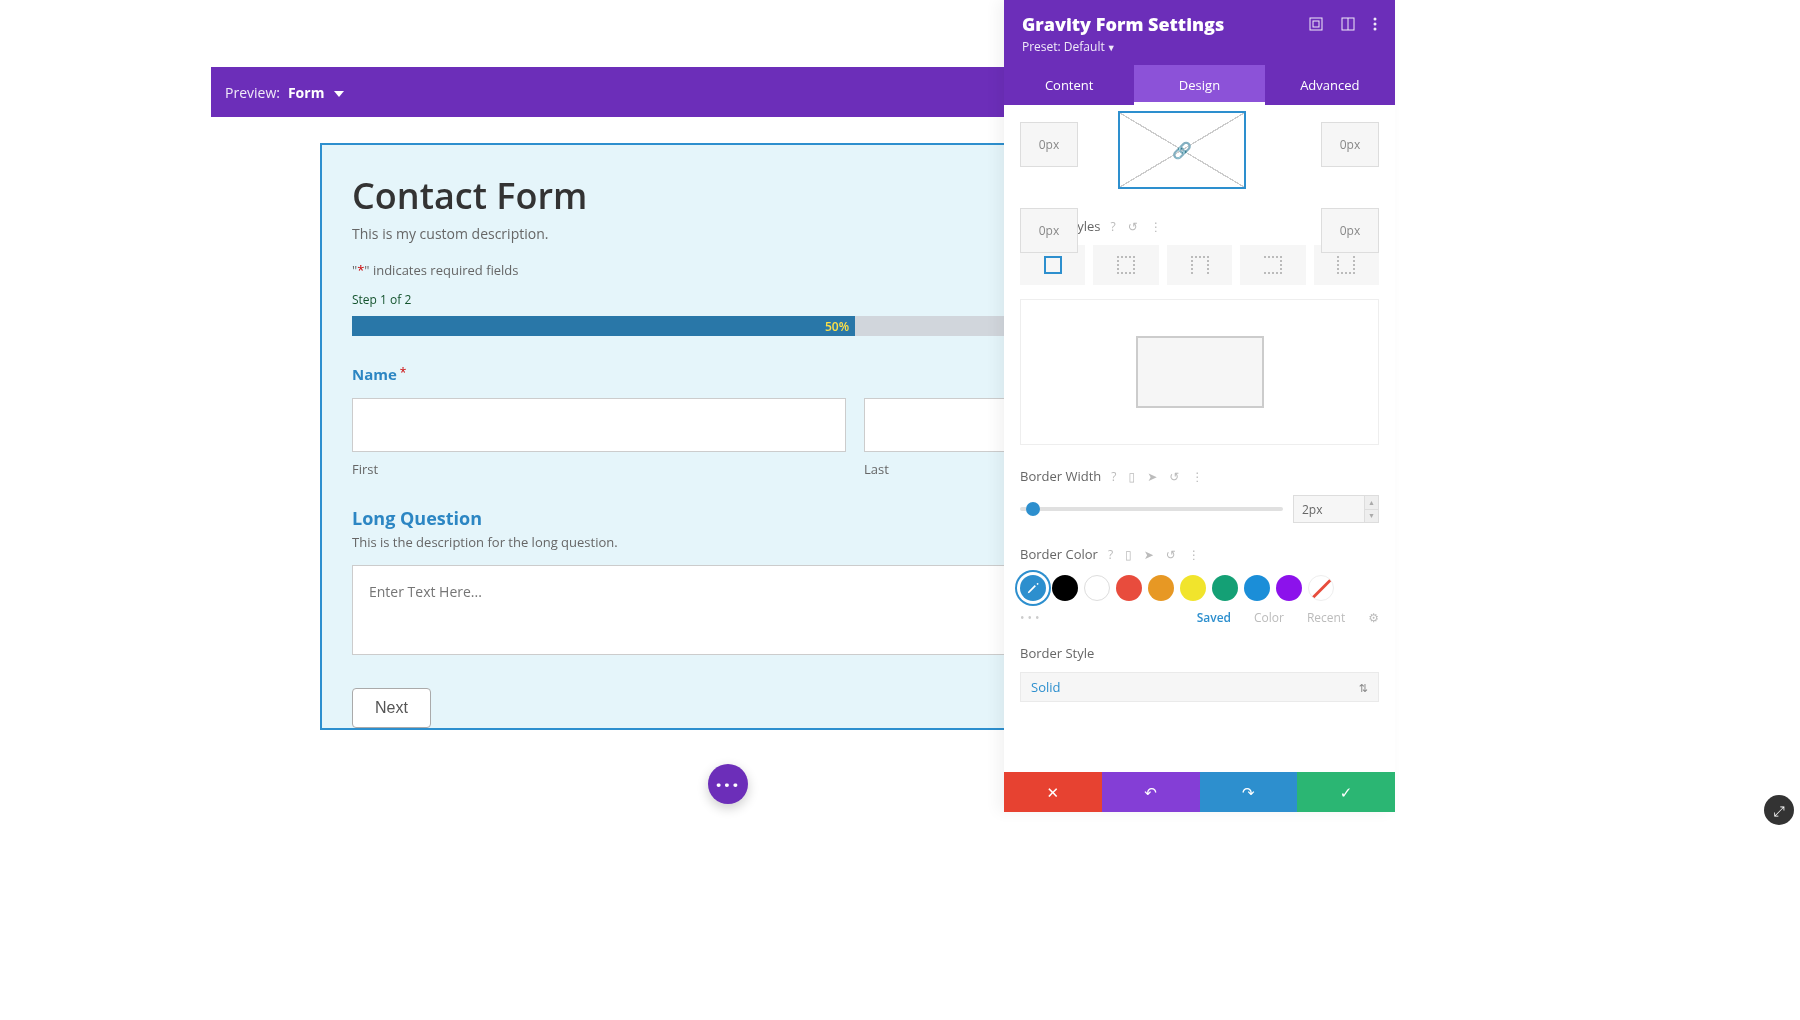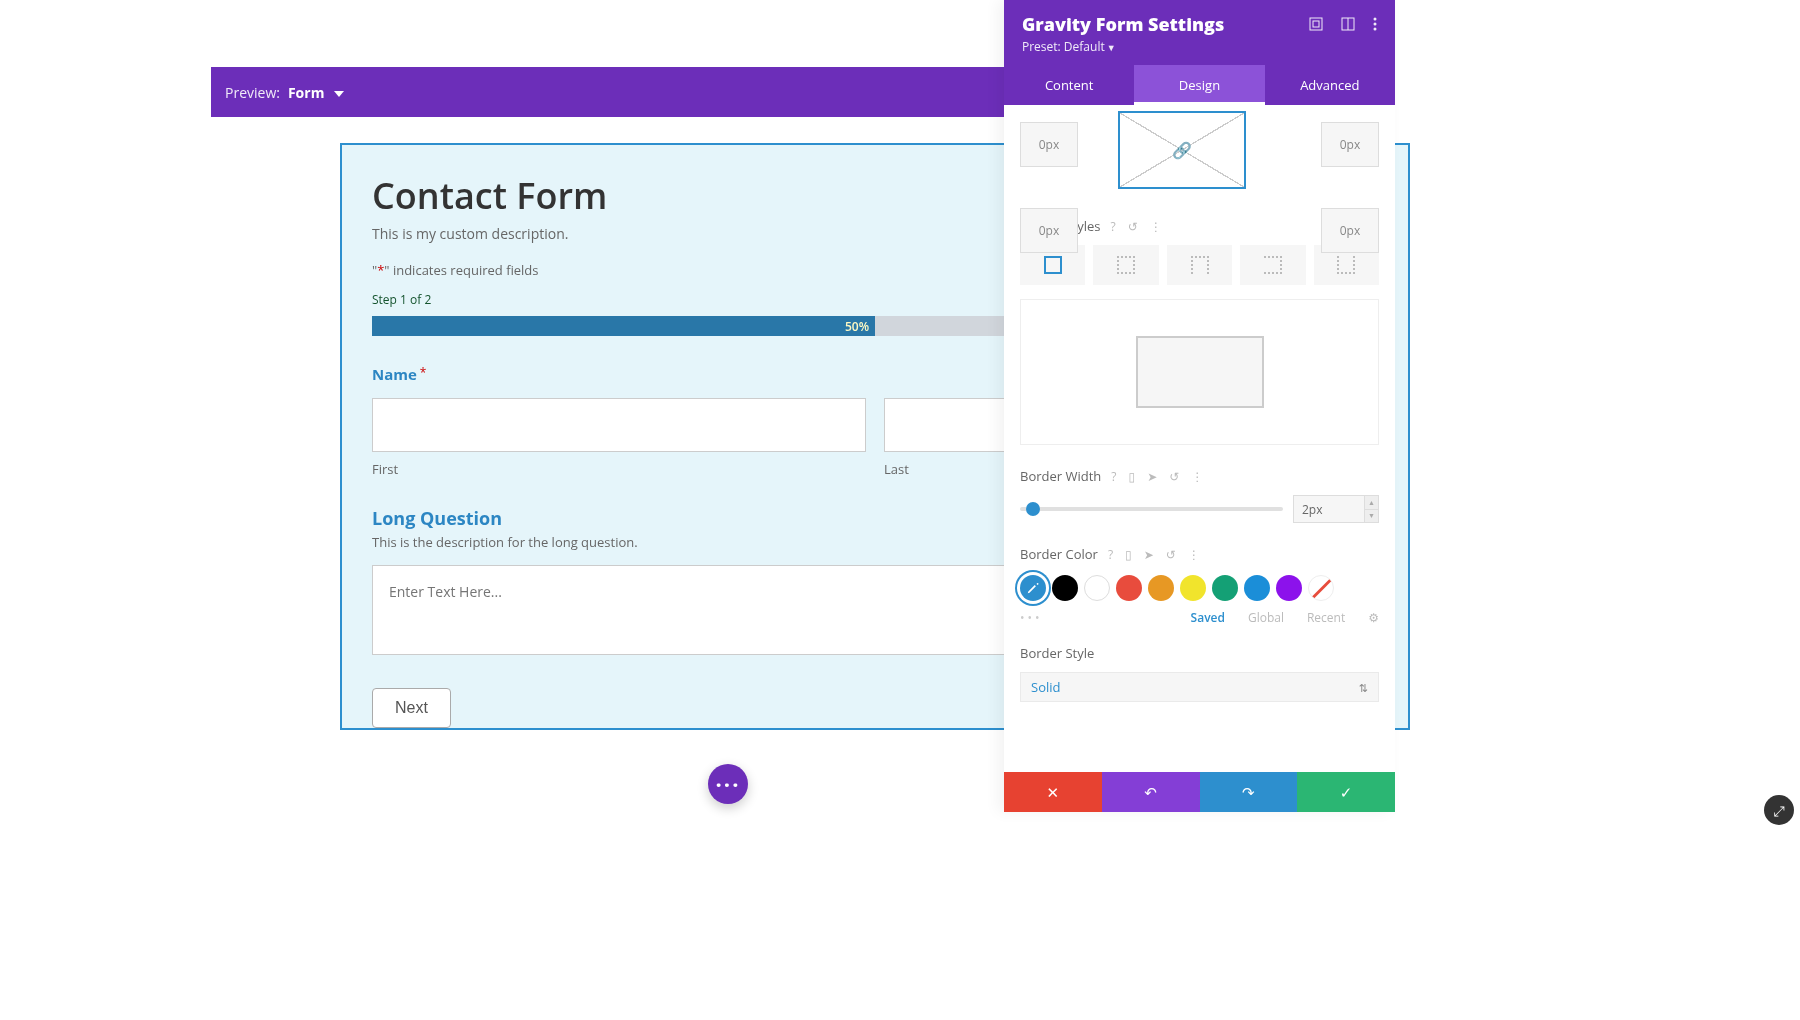--- a/index.html
+++ b/index.html
@@ -5,28 +5,28 @@
 * { box-sizing: border-box; margin: 0; padding: 0; }
 body { font-family: "Open Sans", -apple-system, BlinkMacSystemFont, Segoe UI, sans-serif; background: #fff; width: 1800px; height: 1020px; overflow: hidden; }
 
 
 .preview-bar { position: absolute; left: 211px; top: 67px; right: 405px; height: 50px; background: #6c2eb9; display: flex; align-items: center; padding: 0 14px 0 14px; color: #fff; }
 .preview-label { font-size: 14px; opacity: .9; margin-right: 8px; }
 .preview-form { font-weight: 700; font-size: 14px; }
 .preview-arrow { width: 0; height: 0; border-left: 5px solid transparent; border-right: 5px solid transparent; border-top: 6px solid #fff; display: inline-block; margin-left: 6px; vertical-align: middle; }
 
 
-.form-card { position: absolute; left: 340px; top: 143px; width: 1070px; height: 587px; background: #e5f5fa; border: 2px solid #2d8fce; padding: 26px 30px; }
+.form-card { position: absolute; left: 320px; top: 143px; width: 1070px; height: 587px; background: #e5f5fa; border: 2px solid #2d8fce; padding: 26px 30px; }
 .form-title { font-size: 36px; font-weight: 600; color: #333; }
 .form-desc { margin-top: 4px; font-size: 14px; color: #666; }
 .req-note { margin-top: 18px; font-size: 13px; color: #666; }
 .req-note .ast { color: #c00; }
 .step-text { margin-top: 12px; font-size: 12px; color: #14532d; }
 .progress { margin-top: 8px; height: 20px; background: #d1d6dc; position: relative; }
-.progress-bar { height: 100%; width: 50%; background: #2977a8; display: flex; align-items: center; justify-content: flex-end; color: #fef9c3; font-size: 12px; font-weight: 600; padding-right: 6px; }
+.progress-bar { height: 100%; width: 50%; background: #2977a8; display: flex; align-items: center; justify-content: flex-end; color: #fde047; font-size: 12px; font-weight: 600; padding-right: 6px; }
 .field-label { margin-top: 28px; font-weight: 700; color: #2c86c3; font-size: 15px; }
 .field-label .ast { color: #c00; font-weight: 400; font-size: 12px; vertical-align: top; margin-left: 3px; }
 .name-row { display: flex; gap: 18px; margin-top: 14px; }
 .name-row .col { flex: 1; }
 .text-input { width: 100%; height: 54px; border: 1px solid #ccc; background: #fff; }
 .sub-label { font-size: 13px; color: #666; margin-top: 8px; }
 .long-q-label { margin-top: 28px; font-weight: 700; color: #2c86c3; font-size: 18px; }
 .long-q-desc { font-size: 13px; color: #666; margin-top: 3px; }
 .textarea { margin-top: 14px; width: 100%; height: 90px; border: 1px solid #ccc; background: #fff; padding: 16px; font-size: 14px; color: #777; resize: none; font-family: inherit; }
 .next-btn { margin-top: 28px; padding: 10px 22px; border: 1px solid #aaa; background: #fff; border-radius: 4px; font-size: 16px; color: #555; font-weight: 400; }
@@ -284,21 +284,21 @@
         <div class="swatch" style="background:#f1e42c"></div>
         <div class="swatch" style="background:#14a075"></div>
         <div class="swatch" style="background:#1b8ed8"></div>
         <div class="swatch" style="background:#8c12eb"></div>
         <div class="swatch-x"></div>
       </div>
       <div class="swatch-row2">
         <span class="dots3">•••</span>
         <div class="tail">
           <span class="saved">Saved</span>
-          <span>Global</span>
+          <span>Color</span>
           <span>Recent</span>
           <span>⚙</span>
         </div>
       </div>
     </div>
 
     <div class="section-row" style="margin-top:18px;">
       <span class="section-label">Border Style</span>
     </div>
     <div class="select-row">

